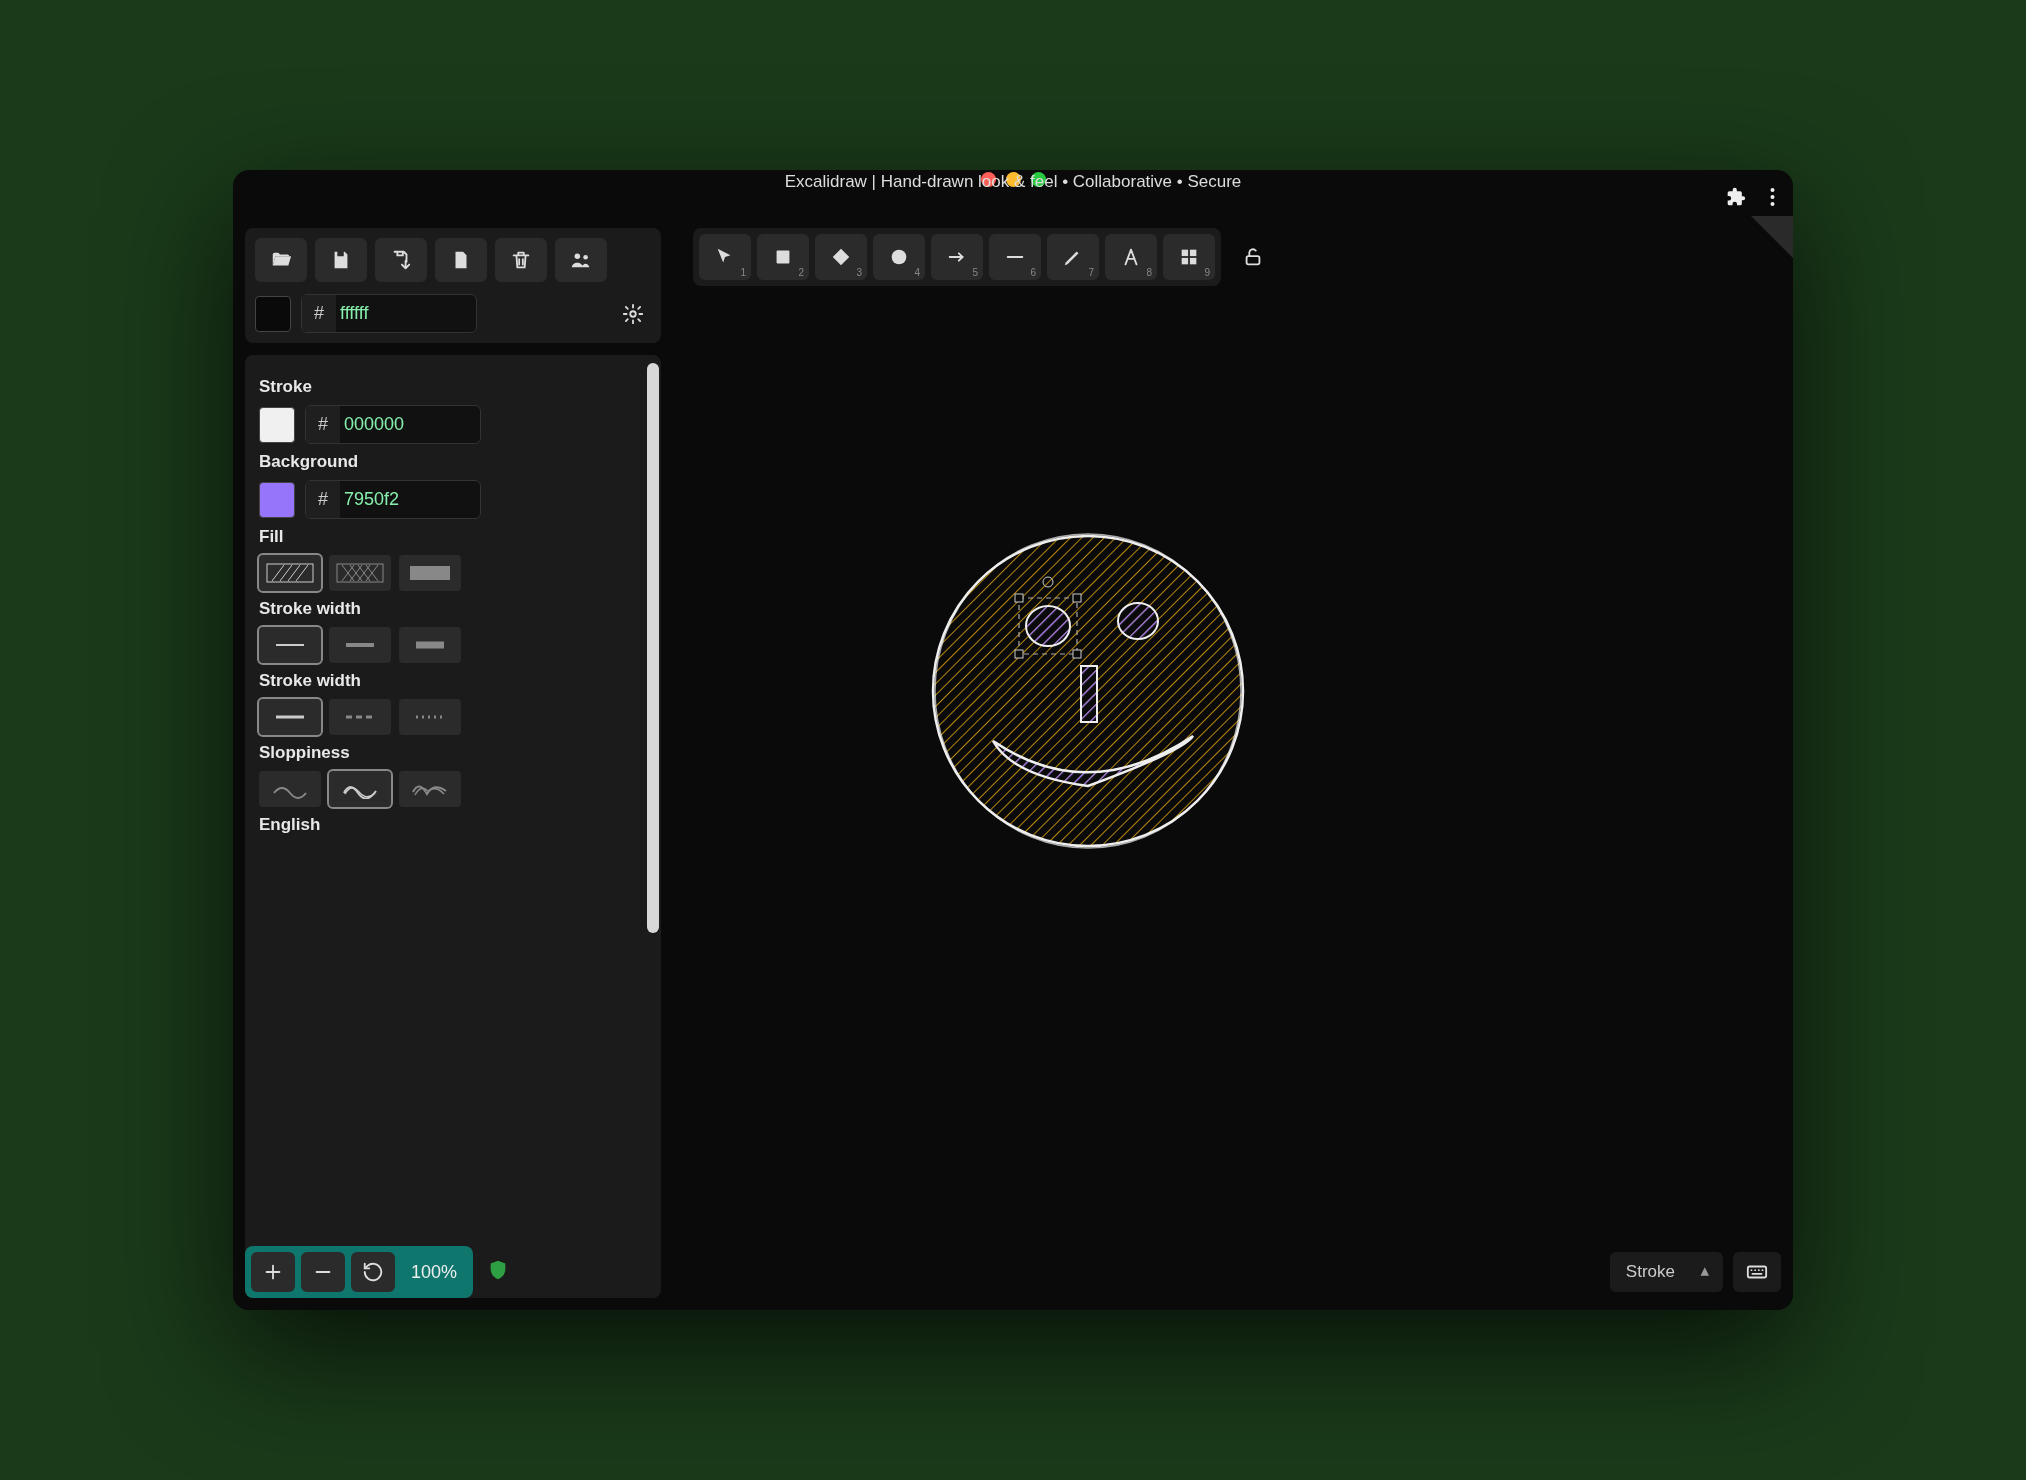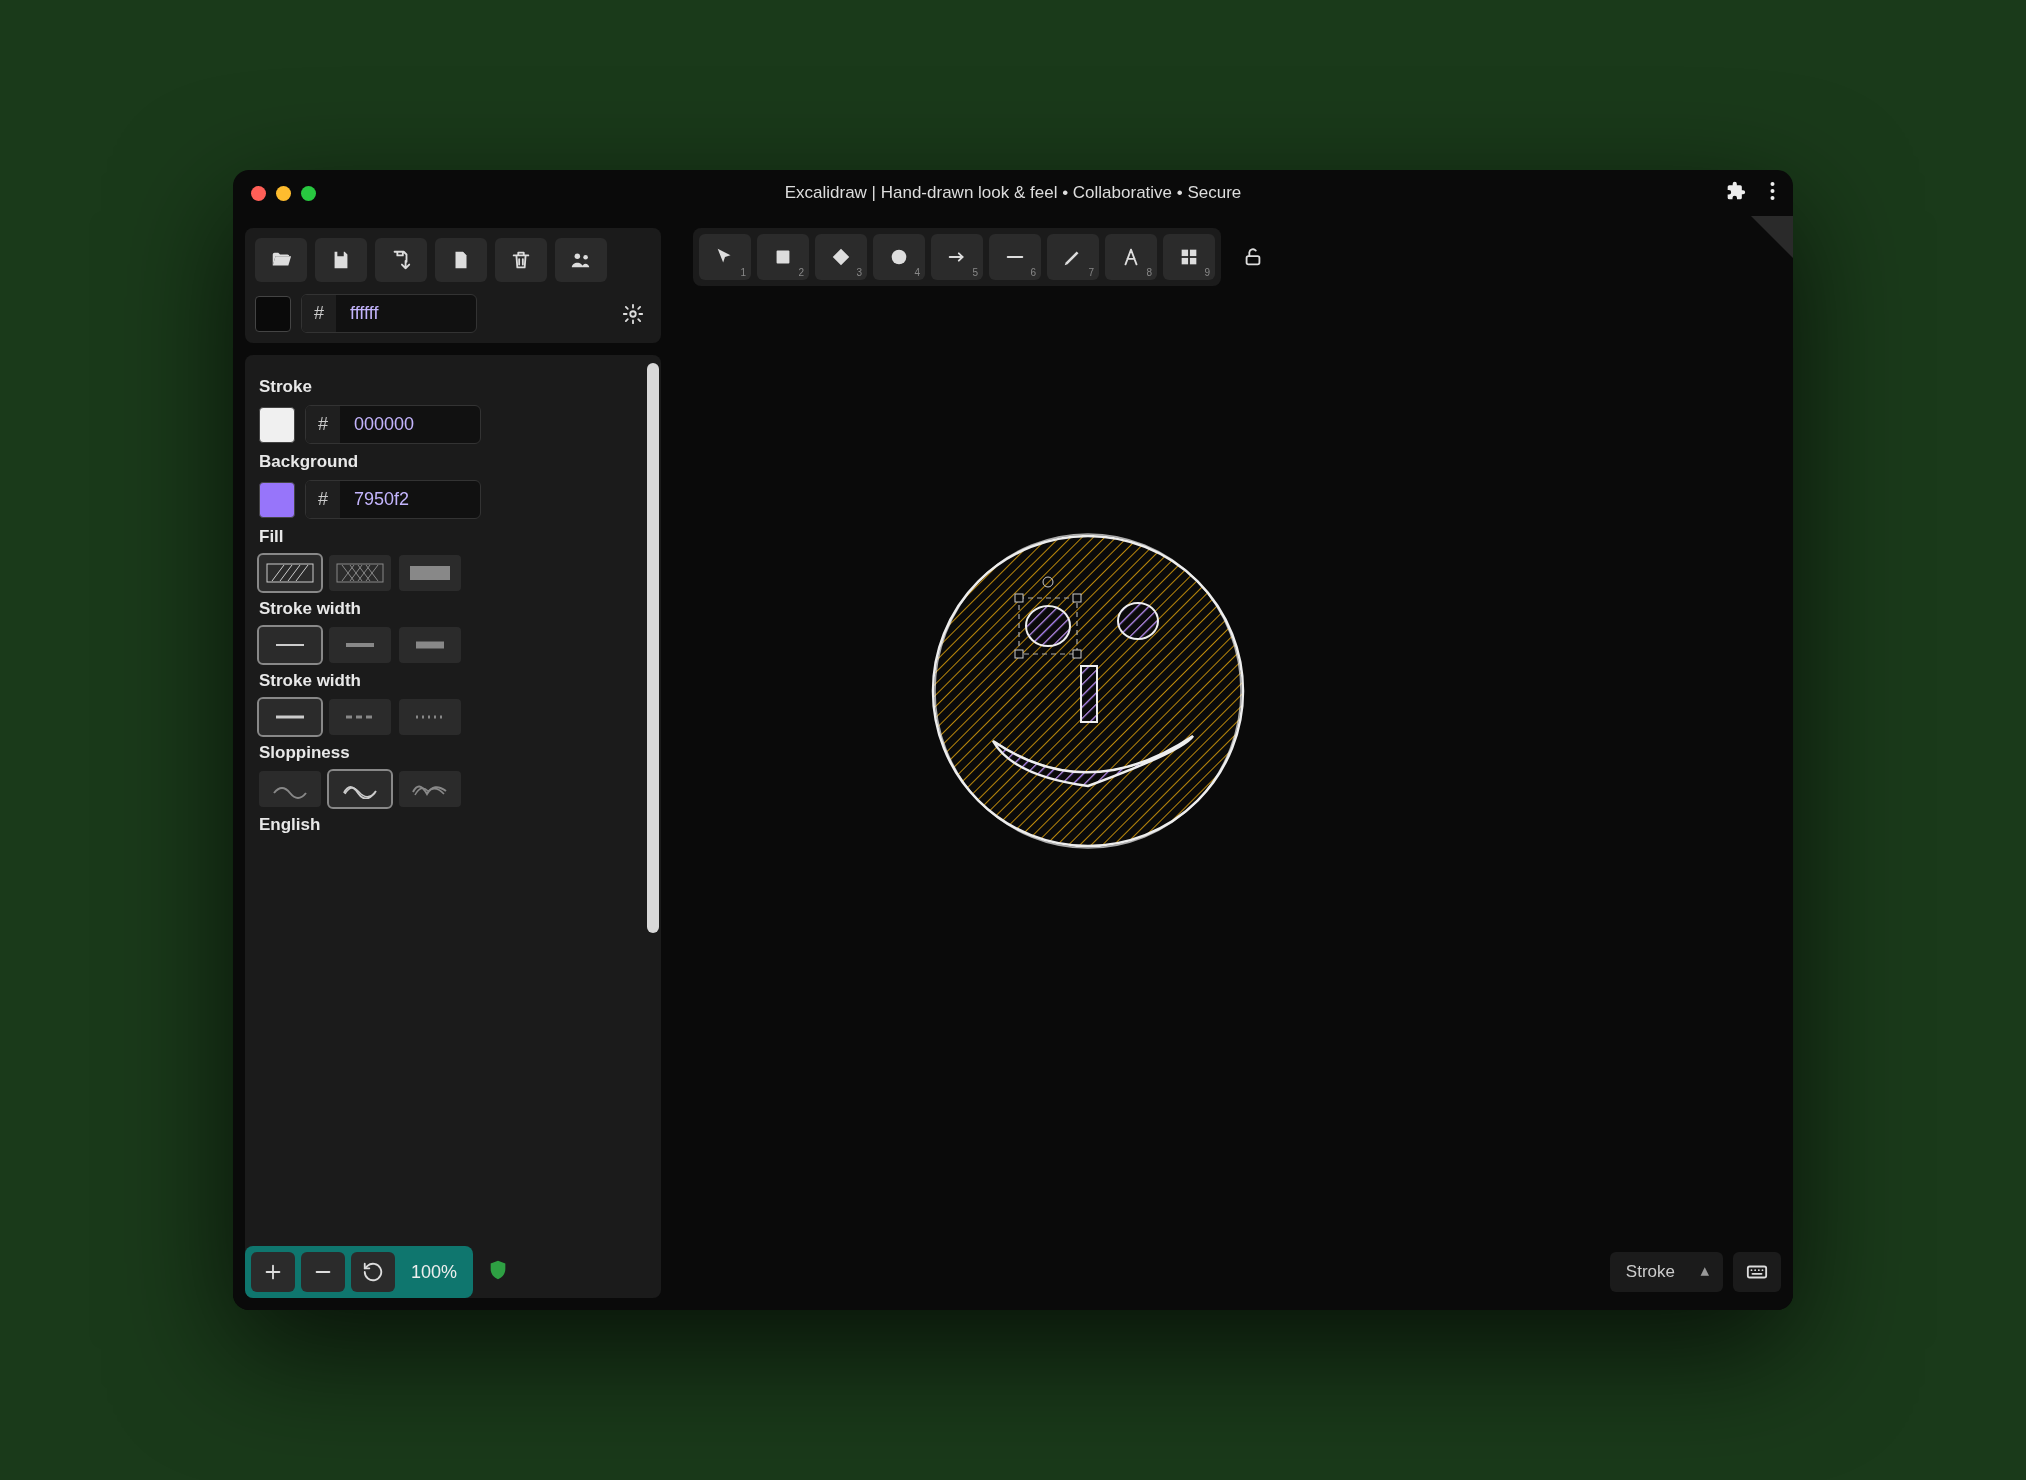--- a/index.html
+++ b/index.html
@@ -23,20 +23,21 @@
     flex-direction: column;
     overflow: hidden;
     position: relative;
   }
   .titlebar {
     height: 46px;
     display: flex;
     align-items: center;
     padding: 2px 18px;
     position: relative;
+    flex-direction: column;
   }
   .traffic { display: flex; gap: 10px; }
   .dot { width: 15px; height: 15px; border-radius: 50%; }
   .dot.red { background: #ff5f57; }
   .dot.yellow { background: #febc2e; }
   .dot.green { background: #28c840; }
   .title {
     position: absolute;
     left: 0; right: 0;
     text-align: center;
@@ -115,23 +116,23 @@
   }
   .hash {
     padding: 8px 12px;
     color: #ccc;
     font-size: 18px;
     background: #1f1f1f;
   }
   .color-text {
     background: transparent;
     border: none;
-    color: #c4b5fd;
+    color: #86efac;
     font-size: 18px;
-    padding: 8px 14px;
+    padding: 8px 4px;
     width: 140px;
     outline: none;
   }
   .gear-btn {
     width: 36px; height: 36px;
     display: flex; align-items: center; justify-content: center;
     cursor: pointer;
     margin-left: auto;
   }
 

